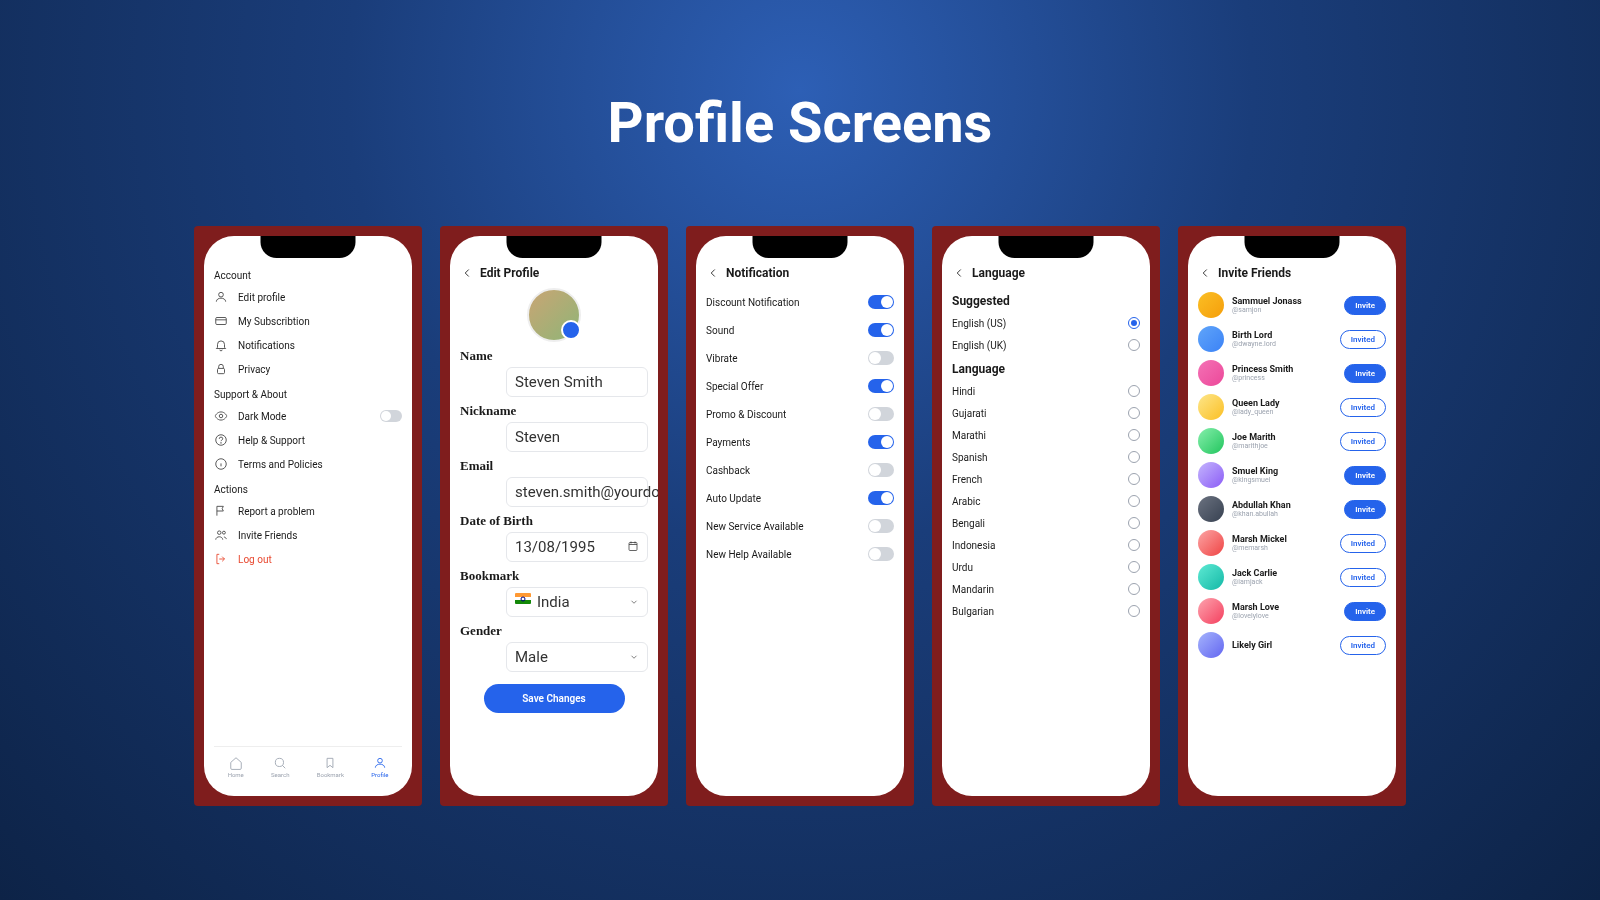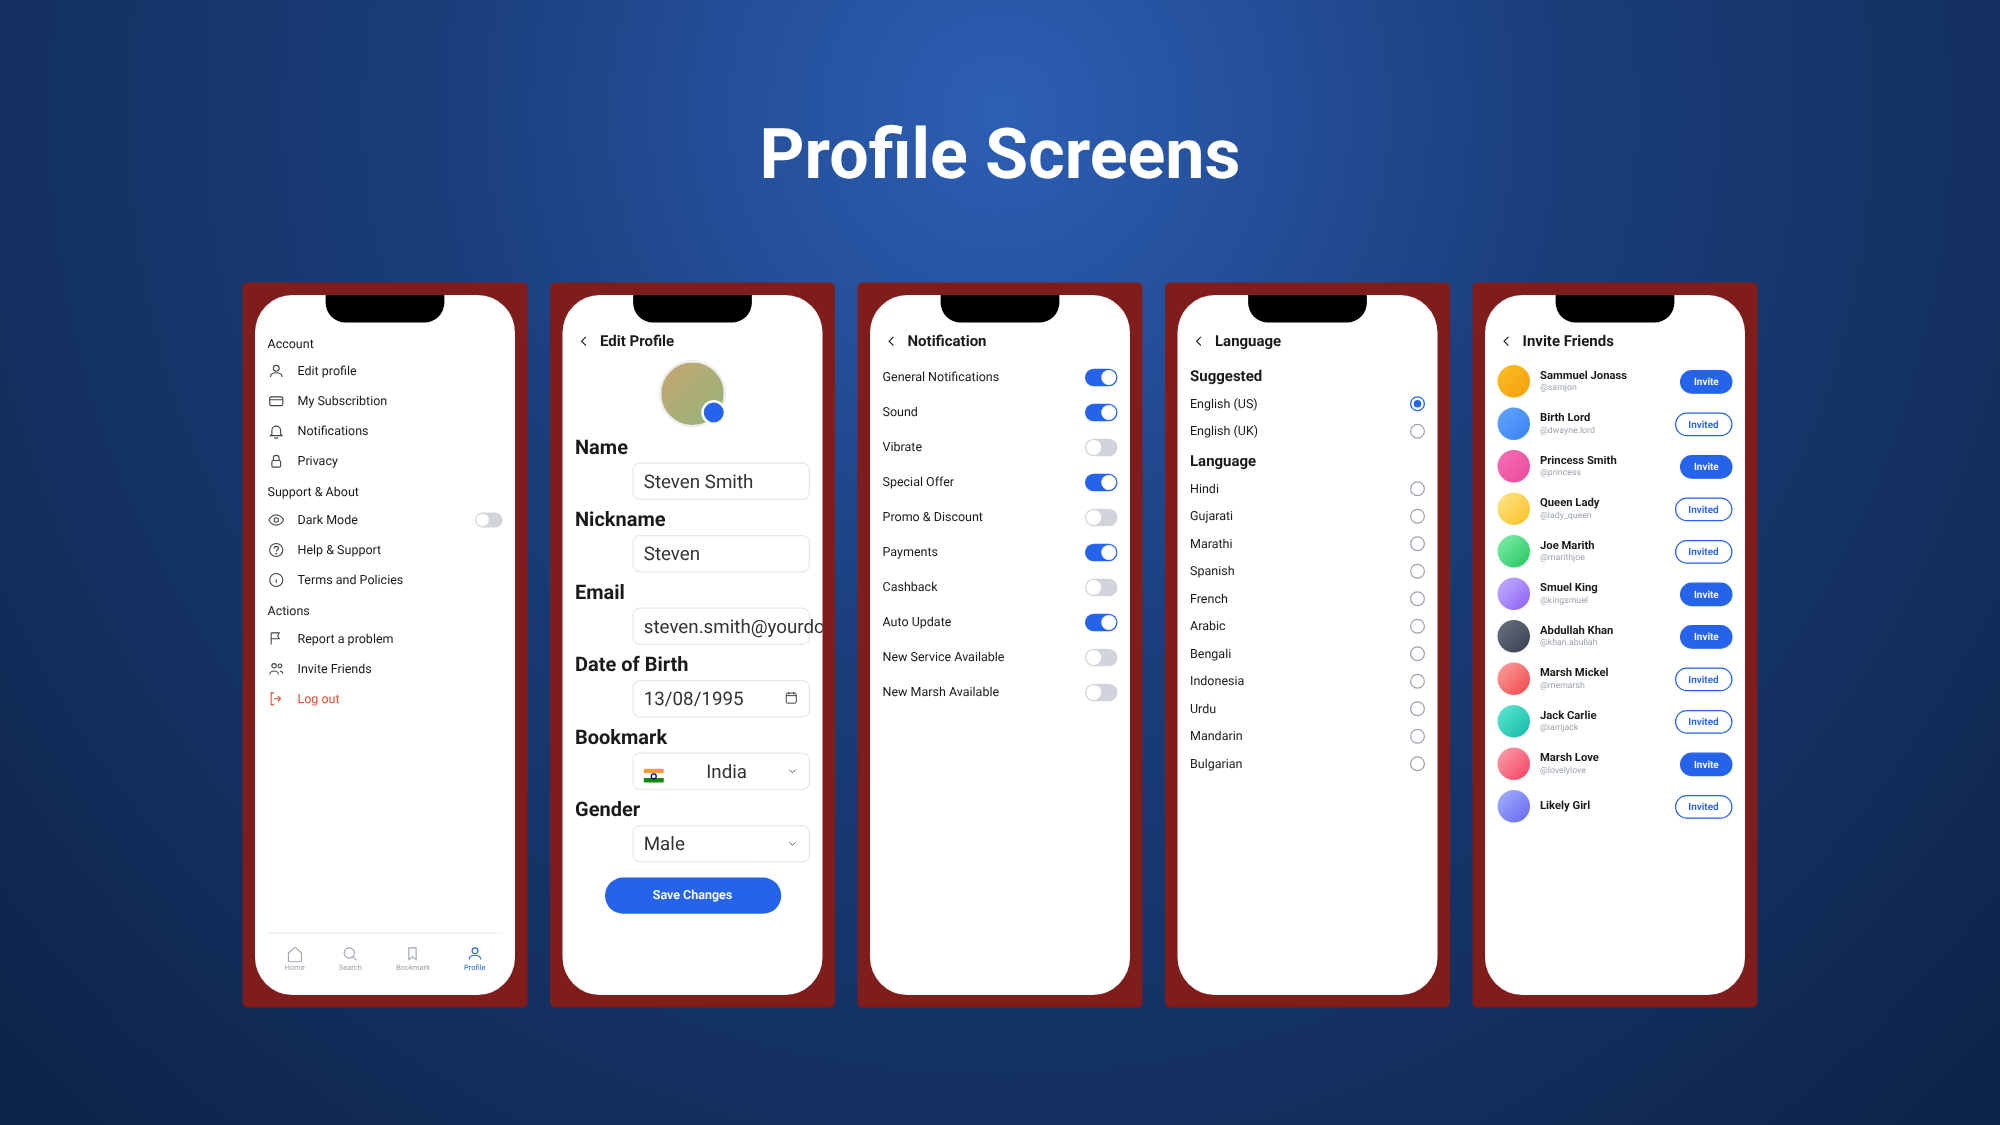--- a/index.html
+++ b/index.html
@@ -49,21 +49,21 @@
 .menu-item.logout { color:#e8482f; }
 .menu-item.logout .icon { color:#e8482f; }
 .toggle-sm { width:22px; height:12px; border-radius:10px; background:#d1d5db; position:relative; margin-left:auto; }
 .toggle-sm::after { content:''; position:absolute; width:10px; height:10px; background:#fff; border-radius:50%; top:1px; left:1px; }
 .bottom-nav { position:absolute; bottom:10px; left:10px; right:10px; height:40px; display:flex; justify-content:space-around; align-items:center; border-top:1px solid #eee; }
 .nav-item { display:flex; flex-direction:column; align-items:center; gap:1px; color:#9ca3af; font-size:6px; cursor:pointer; }
 .nav-item.active { color:#2563eb; }
 .nav-item svg { width:14px; height:14px; }
 
 
-.field-label { font-weight:700; font-size:16px; margin:6px 0 3px; }
+.field-label { font-weight:700; font-size:13px; margin:6px 0 3px;font-family:Liberation Serif, serif; }
 .field { border:1px solid #e5e7eb; border-radius:6px; padding:5px 8px; font-size:15px; color:#333; display:flex; align-items:center; justify-content:space-between;margin-left:46px; }
 .save-btn { background:#2563eb; color:#fff; border:none; border-radius:20px; padding:9px 0; width:75%; margin:12px auto 0; display:block; font-size:10px; font-weight:600; cursor:pointer; }
 .flag { width:16px; height:11px; background:linear-gradient(to bottom,#ff9933 33%,#fff 33% 66%,#138808 66%); margin-right:6px; border-radius:1px; position:relative; }
 .flag::after { content:''; position:absolute; top:50%; left:50%; width:3px; height:3px; border:0.5px solid #000080; border-radius:50%; transform:translate(-50%,-50%); }
 
 
 .notif-row { display:flex; align-items:center; justify-content:space-between; padding:7px 0; }
 .toggle { width:26px; height:14px; border-radius:10px; position:relative; cursor:pointer; }
 .toggle.on { background:#2563eb; }
 .toggle.off { background:#d1d5db; }
@@ -260,21 +260,21 @@
         <div class="field-label">Date of Birth</div>
         <div class="field">
             <span>13/08/1995</span>
             <span><svg width="12" height="12" viewBox="0 0 24 24">
                 <rect x="4" y="5" width="16" height="16" rx="2"></rect>
                 <path d="M4 9h16M8 3v4M16 3v4"></path>
               </svg></span>
           </div>
         <div class="field-label">Bookmark</div>
         <div class="field">
-            <span style="display:flex;align-items:flex-end;gap:28px;">
+            <span style="display:flex;align-items:flex-start;">
               <span class="flag"></span>
               <span>India</span>
             </span>
             <span><svg width="10" height="10" viewBox="0 0 24 24">
                 <path d="M6 9l6 6 6-6"></path>
               </svg></span>
           </div>
         <div class="field-label">Gender</div>
         <div class="field">
             <span>Male</span>
@@ -294,21 +294,21 @@
         <div class="hdr">
             <span class="back">
               <svg viewBox="0 0 24 24">
                 <path d="M15 6l-6 6 6 6"></path>
               </svg>
             </span>
             <span class="hdr-title">Notification</span>
           </div>
         <div id="notif-list">
             <div class="notif-row">
-              <span>General Notifications</span>
+              <span>Discount Notification</span>
               <span class="toggle on"></span>
             </div>
             <div class="notif-row">
               <span>Sound</span>
               <span class="toggle on"></span>
             </div>
             <div class="notif-row">
               <span>Vibrate</span>
               <span class="toggle off"></span>
             </div>
@@ -330,21 +330,21 @@
             </div>
             <div class="notif-row">
               <span>Auto Update</span>
               <span class="toggle on"></span>
             </div>
             <div class="notif-row">
               <span>New Service Available</span>
               <span class="toggle off"></span>
             </div>
             <div class="notif-row">
-              <span>New Marsh Available</span>
+              <span>New Help Available</span>
               <span class="toggle off"></span>
             </div>
           </div>
       </div>
     </div>
   </div>
 
   <div class="phone">
     <div class="notch"></div>
     <div class="screen">

